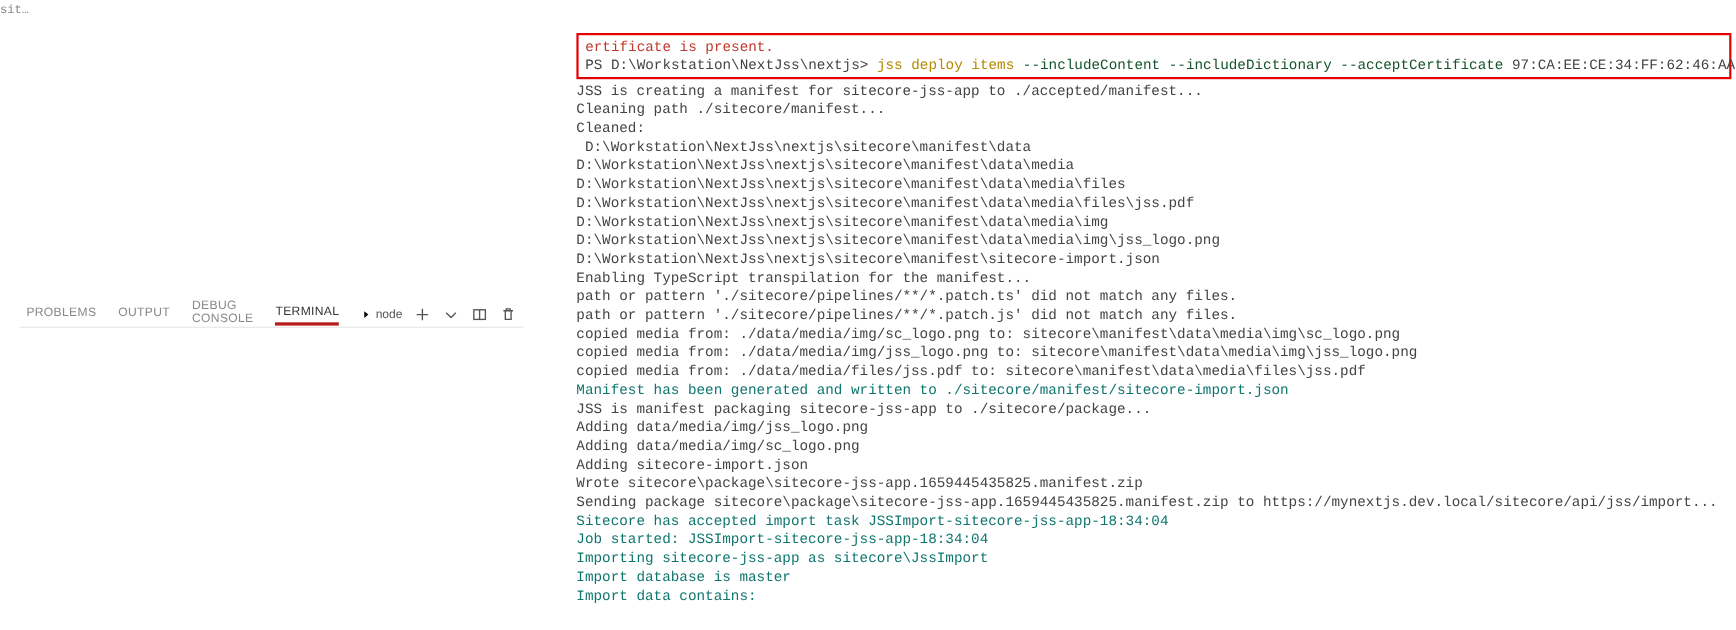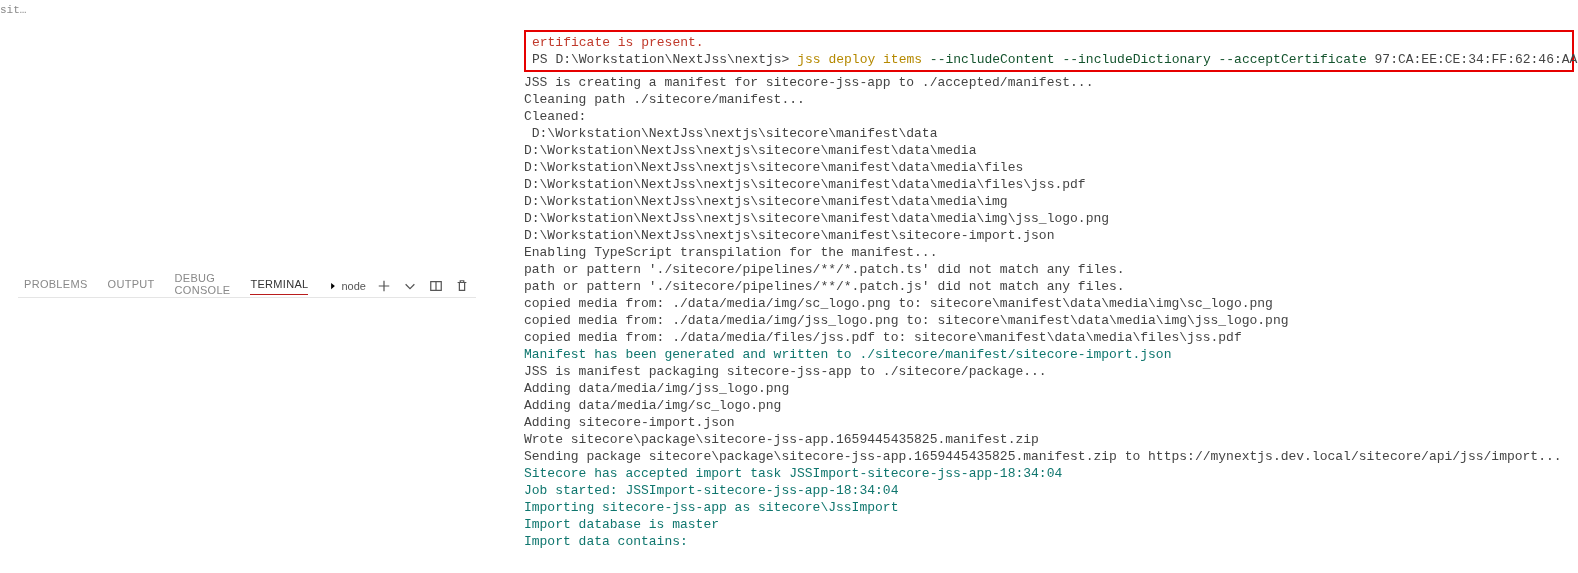--- a/index.html
+++ b/index.html
@@ -45,21 +45,21 @@
     user-select: none;
   }
   .tab {
     text-transform: uppercase;
     letter-spacing: 0.3px;
     padding-bottom: 4px;
     cursor: pointer;
   }
   .tab.active {
     color: #333;
-    border-bottom: 1px solid #b91c1c;
+    border-bottom: 3px solid #b91c1c;
   }
   .tab-actions {
     margin-left: auto;
     display: flex;
     align-items: center;
     gap: 10px;
     color: #666;
   }
   .icon-btn {
     width: 16px;

